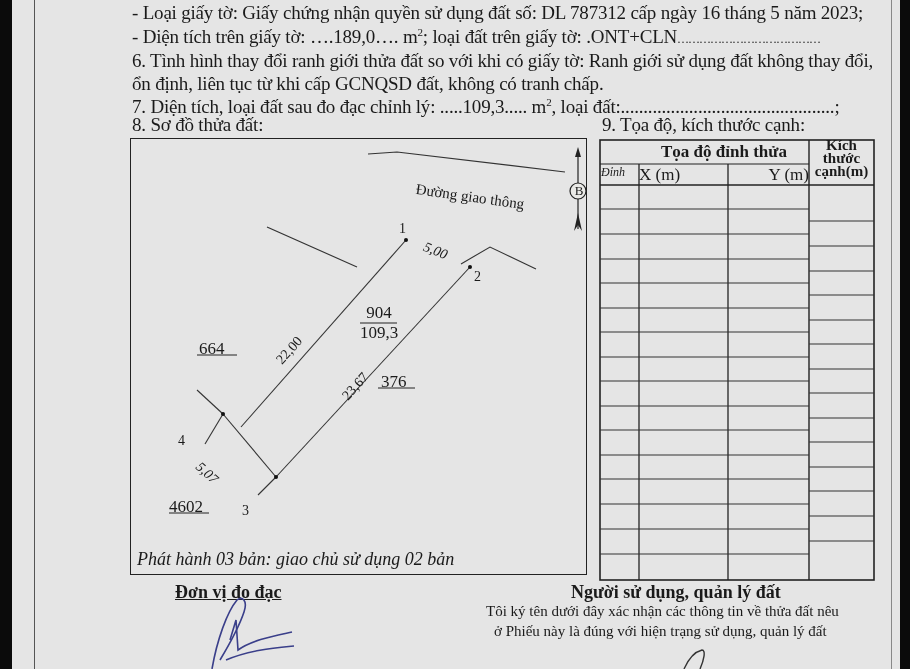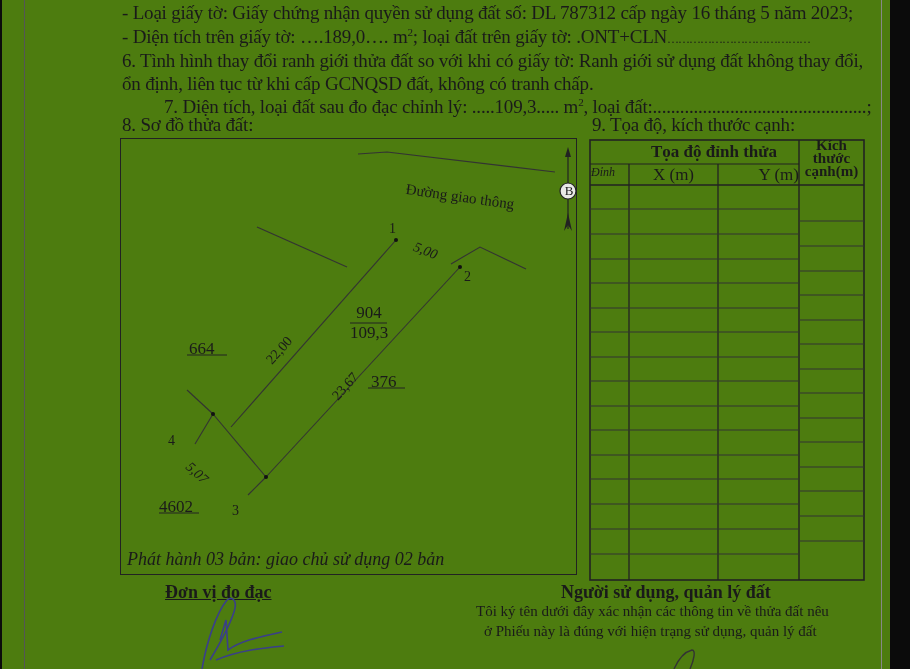--- a/index.html
+++ b/index.html
@@ -1,17 +1,17 @@
 <!DOCTYPE html>
 <html><head>
 <meta charset="utf-8">
 <style>
   html,body{margin:0;padding:0;}
   body{width:910px;height:669px;overflow:hidden;background:#0b0b0b;position:relative;font-family:"Liberation Serif","DejaVu Serif",serif;color:#1a1a1a;}
-  .page{position:absolute;left:2px;top:0;width:888px;height:669px;background:#4d7c0f;}
+  .page{position:absolute;left:12px;top:0;width:888px;height:669px;background:#e5e5e5;}
   .page-edge{position:absolute;left:22px;top:0;width:1px;height:669px;background:#555;}
   .page-edge-r{position:absolute;left:879px;top:0;width:1px;height:669px;background:#888;}
   .line{position:absolute;font-size:19px;white-space:nowrap;letter-spacing:-0.2px;}
   sup{font-size:11px;}
   .frame{position:absolute;left:118px;top:138px;width:457px;height:437px;border:1.6px solid #222;box-sizing:border-box;}
   .frame svg{position:absolute;left:0;top:0;}
   .cap{position:absolute;left:125px;top:549px;font-style:italic;font-size:18px;white-space:nowrap;}
   .tbl-wrap{position:absolute;left:587px;top:139px;}
   .hdr{position:absolute;font-weight:bold;font-size:17px;text-align:center;white-space:nowrap;}
   .sig-title{position:absolute;font-weight:bold;font-size:18px;white-space:nowrap;}
@@ -26,21 +26,21 @@
 
   <div class="line" style="left:120px;top:2px;">- Loại giấy tờ: Giấy chứng nhận quyền sử dụng đất số: DL 787312 cấp ngày 16 tháng 5 năm 2023;</div>
 
   <div class="line" style="left:120px;top:26px;">
     <span>- Diện tích trên giấy tờ: ….</span><span>189,0</span><span>…. m</span><sup>2</sup><span>; loại đất trên giấy tờ: .</span><span>ONT+CLN</span><span style="font-size:12px;letter-spacing:-1px;">…………………………………</span>
   </div>
 
   <div class="line" style="left:120px;top:50px;">6. Tình hình thay đổi ranh giới thửa đất so với khi có giấy tờ: Ranh giới sử dụng đất không thay đổi,</div>
   <div class="line" style="left:120px;top:73px;">ổn định, liên tục từ khi cấp GCNQSD đất, không có tranh chấp.</div>
 
-  <div class="line" style="left:120px;top:96px;margin-left:42px;">
+  <div class="line" style="left:120px;top:96px;">
     <span>7. Diện tích, loại đất sau đo đạc chỉnh lý: .....</span><span>109,3</span><span>..... m</span><sup>2</sup><span>, loại đất:...............................................;</span>
   </div>
 
   <div class="line" style="left:120px;top:114px;">8. Sơ đồ thửa đất:</div>
   <div class="line" style="left:590px;top:114px;">9. Tọa độ, kích thước cạnh:</div>
 
   <div class="frame">
     <svg width="457" height="437" viewBox="0 0 457 437">
 
       <polyline points="237,15 266,13 434,33" fill="none" stroke="#333" stroke-width="1.2"></polyline>
@@ -145,21 +145,21 @@
         <line x1="210" y1="402" x2="275" y2="402"></line>
       </g>
     </svg>
     <div class="hdr" style="left:40px;top:3px;width:170px;font-size:17px;">Tọa độ đỉnh thửa</div>
     <div class="hdr" style="left:210px;top:0px;width:65px;font-size:15px;line-height:13px;">
       <div>Kích</div>
       <div>thước</div>
       <div>cạnh(m)</div>
     </div>
     <div style="position:absolute;left:2px;top:26px;width:16px;text-align:center;font-size:12px;font-style:italic;">Đỉnh</div>
-    <div style="position:absolute;left:40px;top:26px;width:89px;text-align:center;font-size:17px;">X (m)</div>
+    <div style="position:absolute;left:40px;top:26px;width:89px;font-size:17px;">X (m)</div>
     <div style="position:absolute;left:129px;top:26px;width:81px;text-align:right;font-size:17px;">Y (m)</div>
   </div>
 
   <div class="sig-title" style="left:163px;top:582px;text-decoration:underline;">Đơn vị đo đạc</div>
   <div class="sig-title" style="left:559px;top:582px;">Người sử dụng, quản lý đất</div>
   <div class="sig-text" style="left:482px;top:623px;">ở Phiếu này là đúng với hiện trạng sử dụng, quản lý đất</div>
   <div class="sig-text" style="left:474px;top:603px;">Tôi ký tên dưới đây xác nhận các thông tin về thửa đất nêu</div>
 
   <svg width="910" height="669" style="position:absolute;left:0;top:0;pointer-events:none;">
     <g fill="none" stroke="#3a3f8a" stroke-width="1.6">

